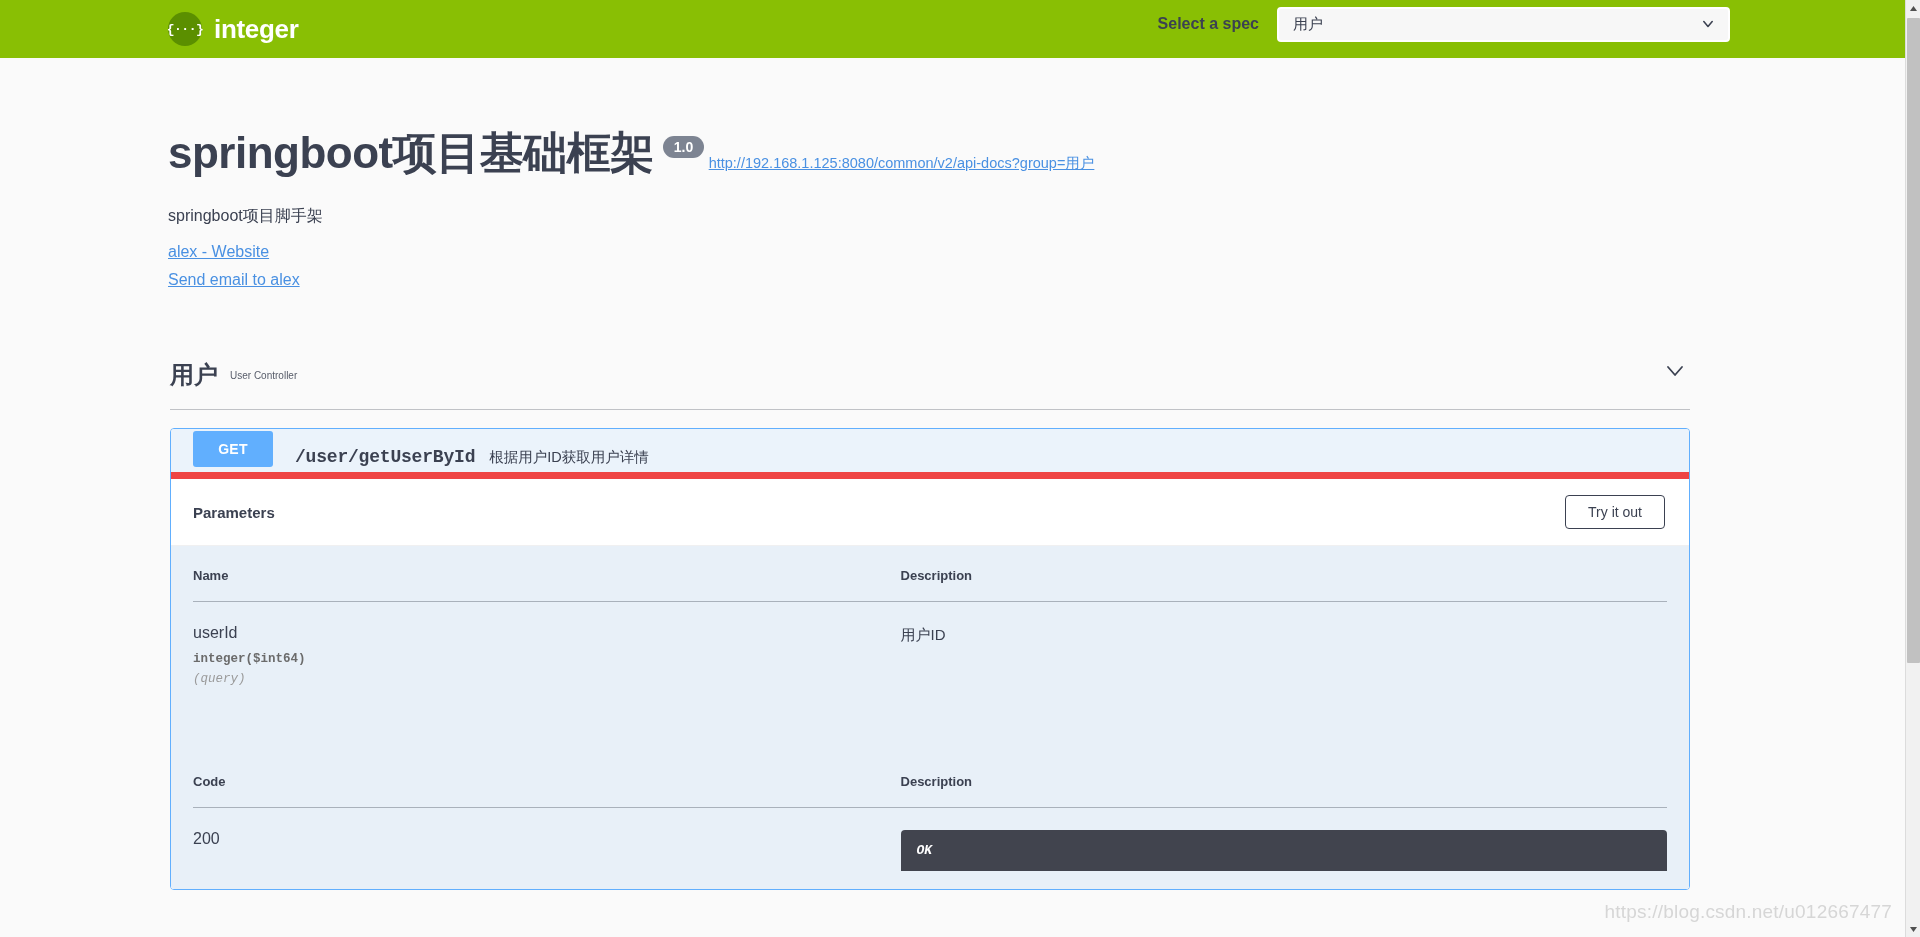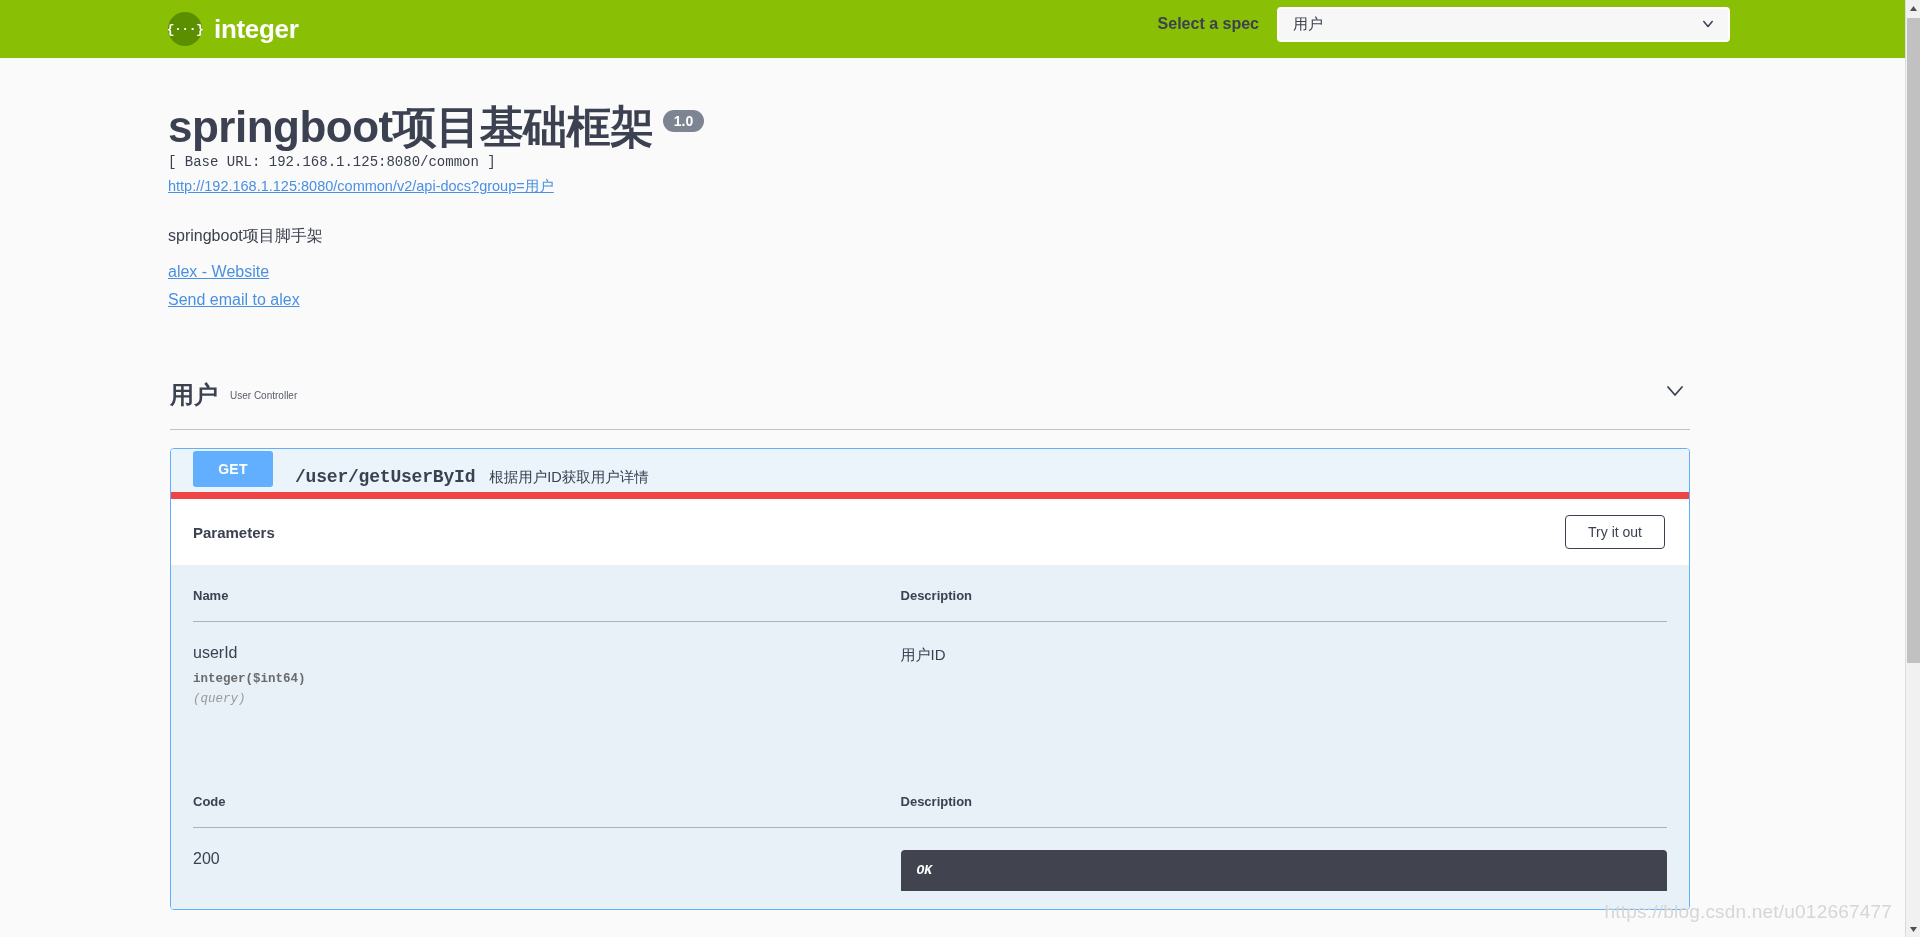--- a/index.html
+++ b/index.html
@@ -50,21 +50,21 @@
   }
   .spec-select .chev {
     position: absolute; right: 14px; top: 50%;
     transform: translateY(-50%);
     width: 12px; height: 12px;
   }
 
   
   .page { position: absolute; top: 58px; left: 0; width: 1905px; }
 
-  .info-block { padding: 46px 0 0 168px; }
+  .info-block { padding: 72px 0 0 168px; }
   .api-title {
     font-size: 44px; font-weight: bold; color: #3b4151;
     margin: 0; display: inline-block; line-height: 1.05;
     letter-spacing: -0.5px;
   }
   .version-badge {
     display: inline-block; vertical-align: 16px;
     background: #7d8492; color: #ffffff;
     font-size: 14px; font-weight: bold;
     border-radius: 57px; padding: 3px 11px;
@@ -241,21 +241,20 @@
         <path d="M3 6 L10 14 L17 6" fill="none" stroke="#3b4151" stroke-width="2.6" stroke-linecap="round" stroke-linejoin="round"></path>
       </svg>
     </div>
   </div>
 </div>
 
 <div class="page">
 
   <div class="info-block">
     <h1 class="api-title">springboot项目基础框架</h1><span class="version-badge">1.0</span>
-    <div class="base-url">[ Base URL: 192.168.1.125:8080/common ]</div>
     <a class="api-docs-link">http://192.168.1.125:8080/common/v2/api-docs?group=用户</a>
     <div class="api-desc">springboot项目脚手架</div>
     <a class="contact-link">alex - Website</a>
     <a class="contact-link second">Send email to alex</a>
   </div>
 
   <div class="tag-section">
     <div class="tag-header">
       <span class="tag-name">用户</span>
       <span class="tag-desc">User Controller</span>

